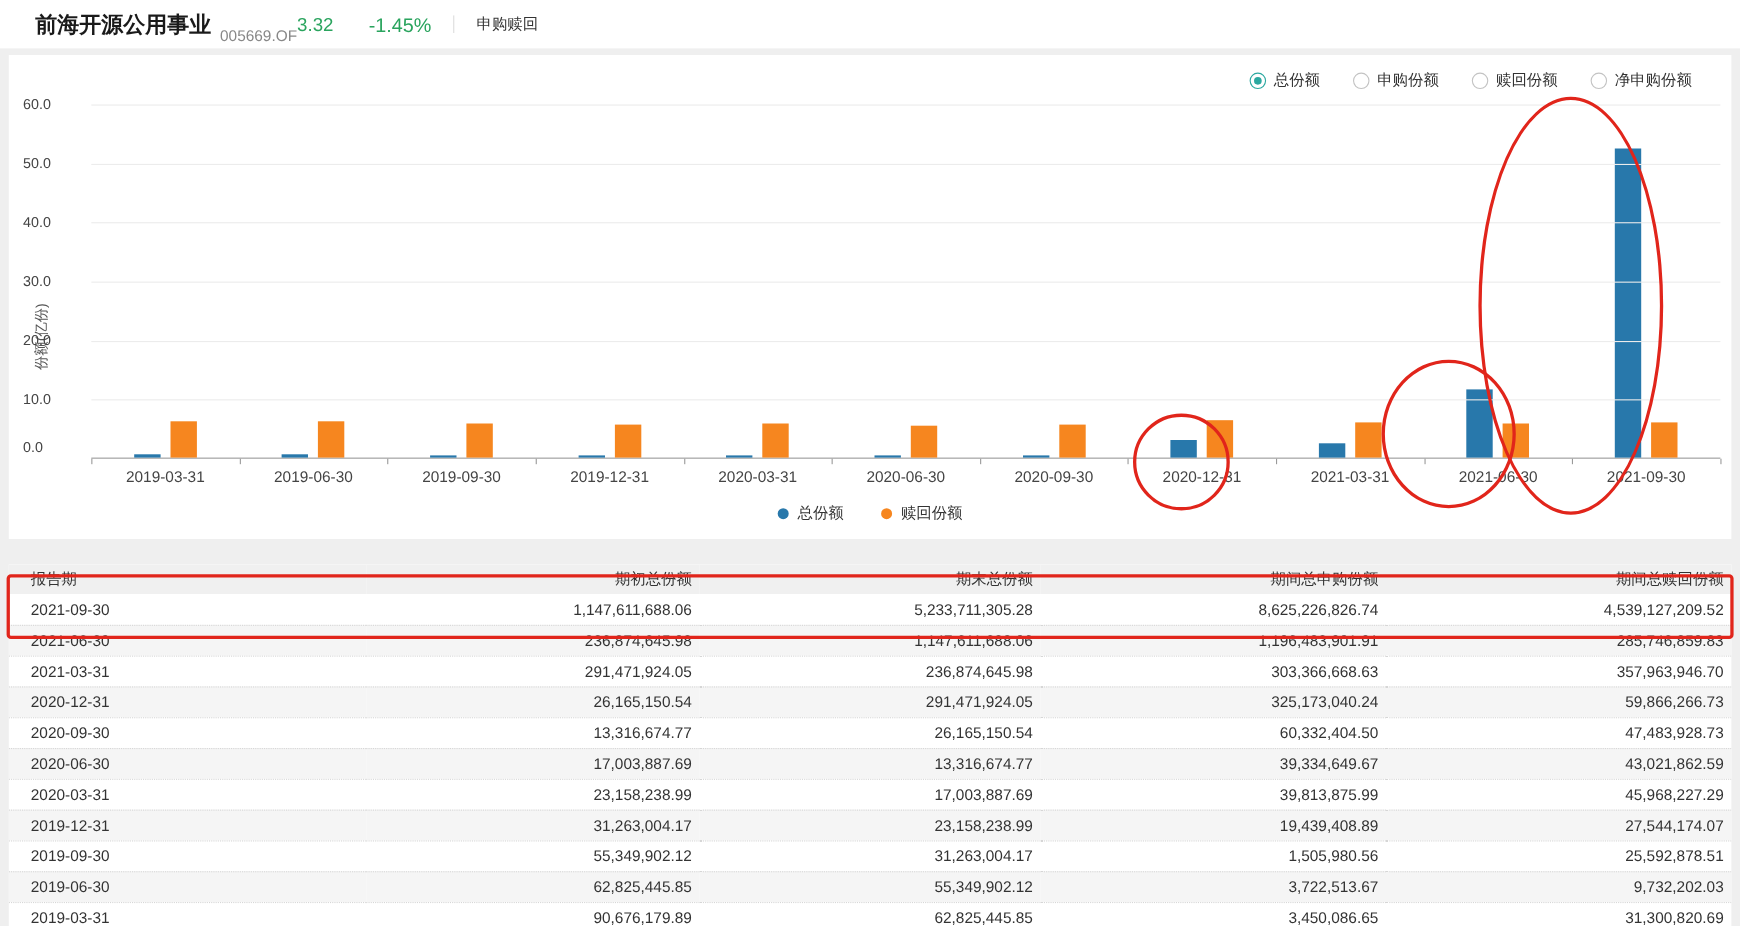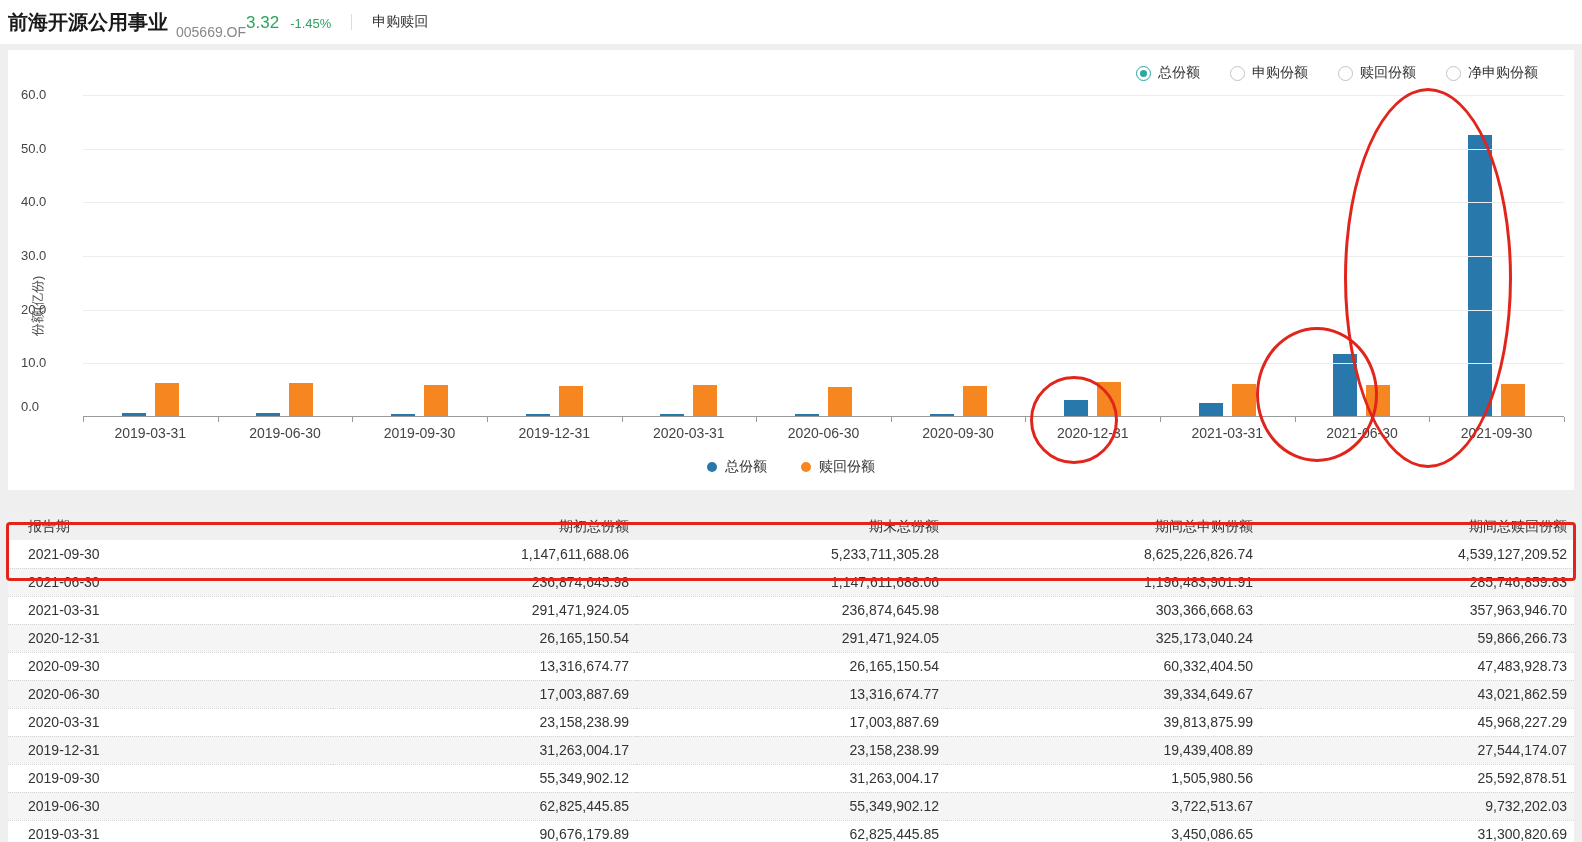--- a/index.html
+++ b/index.html
@@ -2,25 +2,25 @@
 <html style="--teal: #2ba8a0; --red: #e1251b;"><head>
 <meta charset="utf-8">
 <style>
   * { margin:0; padding:0; box-sizing:border-box; }
   html,body { width:1582px; height:842px; overflow:hidden; background:#efefef;
               font-family:"Liberation Sans","DejaVu Sans",sans-serif; }
   .page { position:relative; width:1582px; height:842px; }
 
   
   .hdr { position:absolute; left:0; top:0; width:1582px; height:44px; background:#fff;
-         display:flex; align-items:center; padding-left:8px; }
+         display:flex; align-items:center; padding-left:32px; }
   .hdr .title { font-size:20px; font-weight:bold; color:#1a1a1a; }
   .hdr .code  { font-size:14px; color:#888; margin-left:8px; margin-top:20px; }
   .hdr .price { font-size:17px; margin-top:2px; }
-  .hdr .chg   { font-size:13px; margin-left:11px; margin-top:2px; }
+  .hdr .chg   { font-size:18px; margin-left:32px; margin-top:2px; }
   .hdr .vline { width:1px; height:16px; background:#ddd; margin:0 20px; }
   .hdr .nav   { font-size:14px; color:#333; cursor:pointer; }
 
   
   .chart-panel { position:absolute; left:8px; top:50px; width:1566px; height:440px; background:#fff; }
   .radio-group { position:absolute; top:14px; right:36px; display:flex; gap:30px; }
   .radio { display:flex; align-items:center; gap:7px; font-size:14px; color:#333; cursor:pointer; }
   .rdot  { width:15px; height:15px; border-radius:50%; border:1px solid #c3c3c3; background:#fff;
            display:inline-flex; align-items:center; justify-content:center; }
   .radio.sel .rdot { border-color:var(--teal); }

